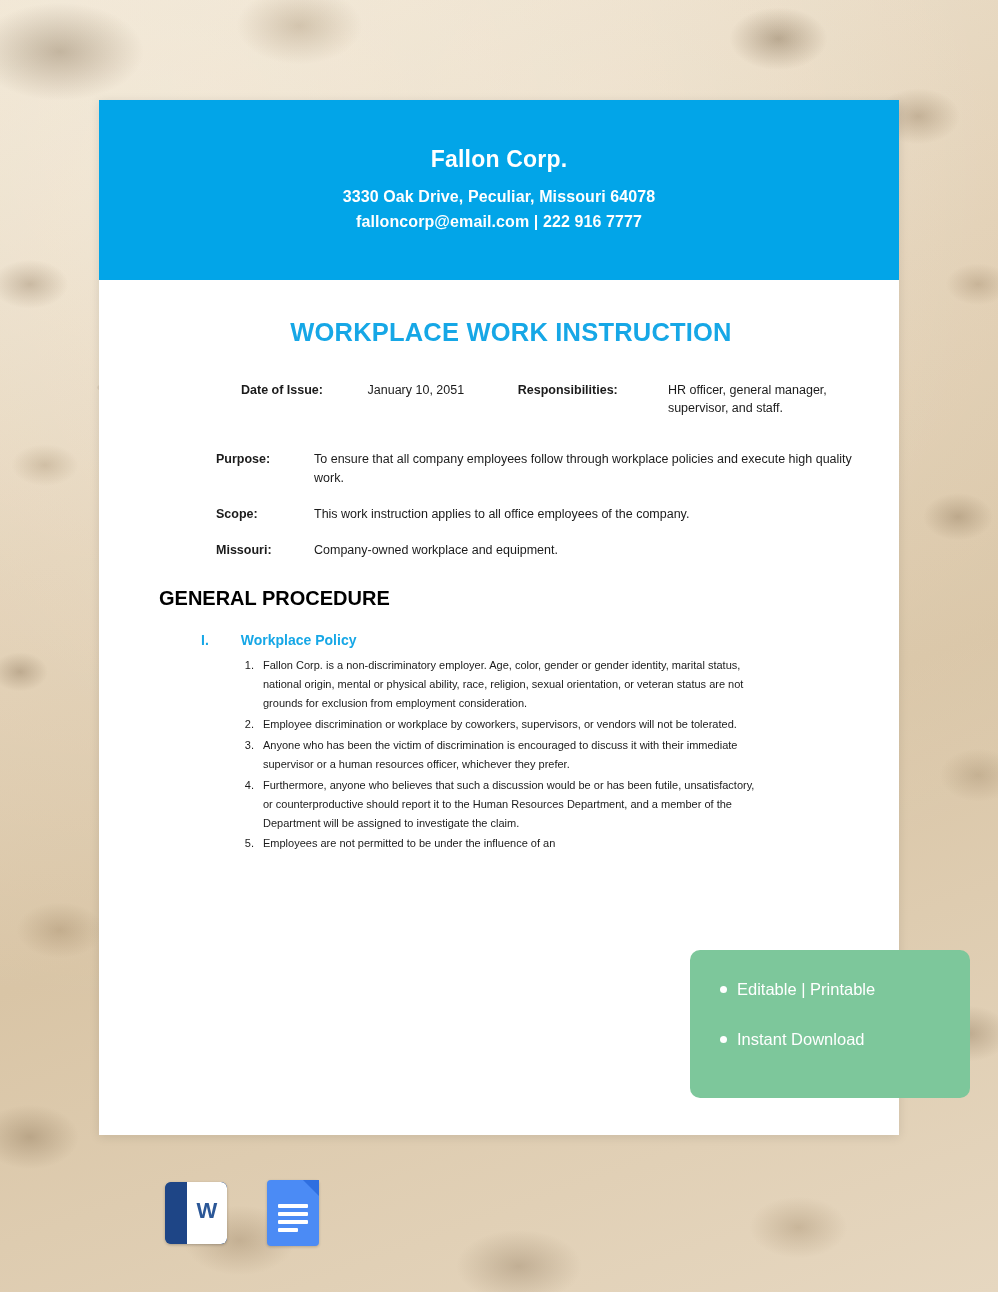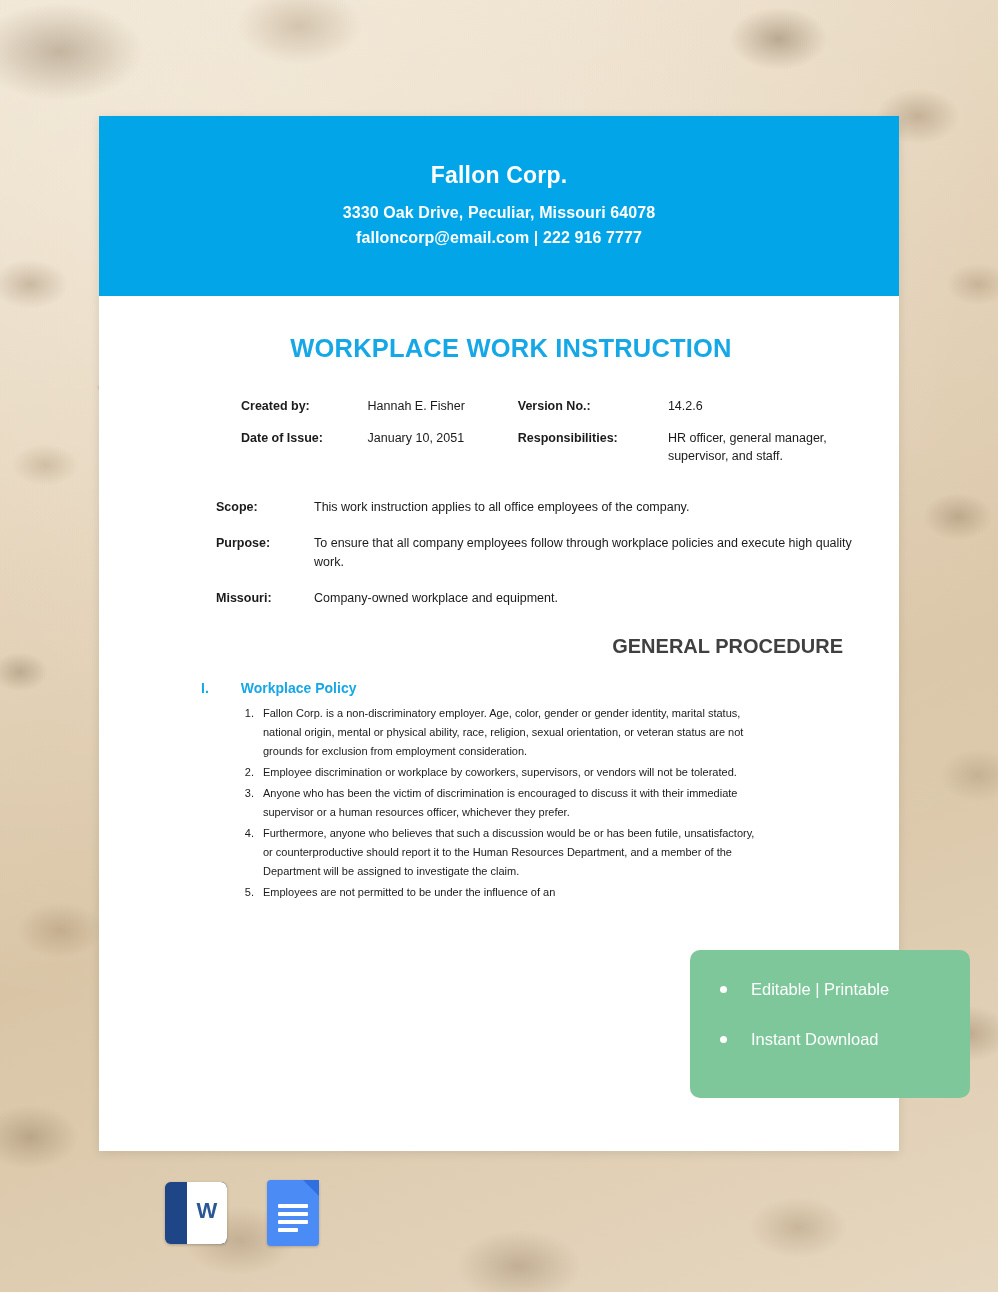--- a/index.html
+++ b/index.html
@@ -51,21 +51,21 @@
       radial-gradient(circle at 45% 86%, rgba(90,70,48,0.10) 0 2px, rgba(0,0,0,0) 3px),
       radial-gradient(circle at 88% 52%, rgba(90,70,48,0.12) 0 2px, rgba(0,0,0,0) 3px),
       radial-gradient(circle at 70% 20%, rgba(90,70,48,0.10) 0 2px, rgba(0,0,0,0) 3px);
     opacity: .9;
   }
 
   
   .page {
     position: absolute;
     left: 99px;
-    top: 116px;
+    top: 100px;
     width: 800px;
     height: 1035px;
     background: #ffffff;
     box-shadow: 0 2px 10px rgba(0,0,0,0.10);
   }
 
   .letterhead {
     background: #02a5e8;
     height: 180px;
     display: flex;
@@ -125,22 +125,22 @@
     margin: 18px 0 0 36px;
     width: 660px;
     border-collapse: collapse;
     font-size: 12.5px;
     color: #1b1b1b;
   }
   .psm td { vertical-align: top; padding-bottom: 16px; line-height: 1.5; }
   .psm .k { font-weight: bold; width: 96px; white-space: nowrap; }
 
   .section-title {
-    text-align: right;
-    color: #404040;
+    text-align: left;
+    color: #000000;
     font-size: 20px;
     font-weight: bold;
     margin: 12px 0 0 -20px;
   }
 
   .roman-head {
     margin: 22px 0 0 22px;
     color: #16a7e6;
     font-size: 14px;
     font-weight: bold;
@@ -170,21 +170,21 @@
     color: #ffffff;
     padding: 30px 0 0 30px;
     box-sizing: border-box;
   }
   .promo-line {
     font-size: 16.5px;
     line-height: 1.2;
     margin-bottom: 30px;
     display: flex;
     align-items: center;
-    gap: 24px;
+    gap: 10px;
   }
   .promo-dot {
     width: 7px; height: 7px; border-radius: 50%;
     background: #ffffff; flex: none;
   }
 
   
   .icons {
     position: absolute;
     left: 165px;
@@ -250,44 +250,38 @@
     <div class="company-addr">3330 Oak Drive, Peculiar, Missouri 64078</div>
     <div class="company-contact">falloncorp@email.com | 222 916 7777</div>
   </div>
 
   <div class="doc-body">
 
     <div class="doc-title">WORKPLACE WORK INSTRUCTION</div>
 
     <table class="meta">
       <tbody>
-          <tr>
-        <td class="lbl">Created by:</td>
-        <td class="val-1">Hannah E. Fisher</td>
-        <td class="lbl-2">Version No.:</td>
-        <td class="val-2">14.2.6</td>
-      </tr>
       <tr>
         <td class="lbl">Date of Issue:</td>
         <td class="val-1">January 10, 2051</td>
         <td class="lbl-2">Responsibilities:</td>
         <td class="val-2">HR officer, general manager, supervisor, and staff.</td>
       </tr>
     </tbody>
       </table>
 
     <table class="psm">
       <tbody>
           <tr>
+        <td class="k">Purpose:</td>
+        <td>To ensure that all company employees follow through workplace policies and execute high quality work.</td>
+      </tr>
+      <tr>
         <td class="k">Scope:</td>
         <td>This work instruction applies to all office employees of the company.</td>
-      </tr>
-      <tr>
-        <td class="k">Purpose:</td>
-        <td>To ensure that all company employees follow through workplace policies and execute high quality work.</td>
       </tr>
       <tr>
         <td class="k">Missouri:</td>
         <td>Company-owned workplace and equipment.</td>
       </tr>
     </tbody>
       </table>
 
     <div class="section-title">GENERAL PROCEDURE</div>
 

